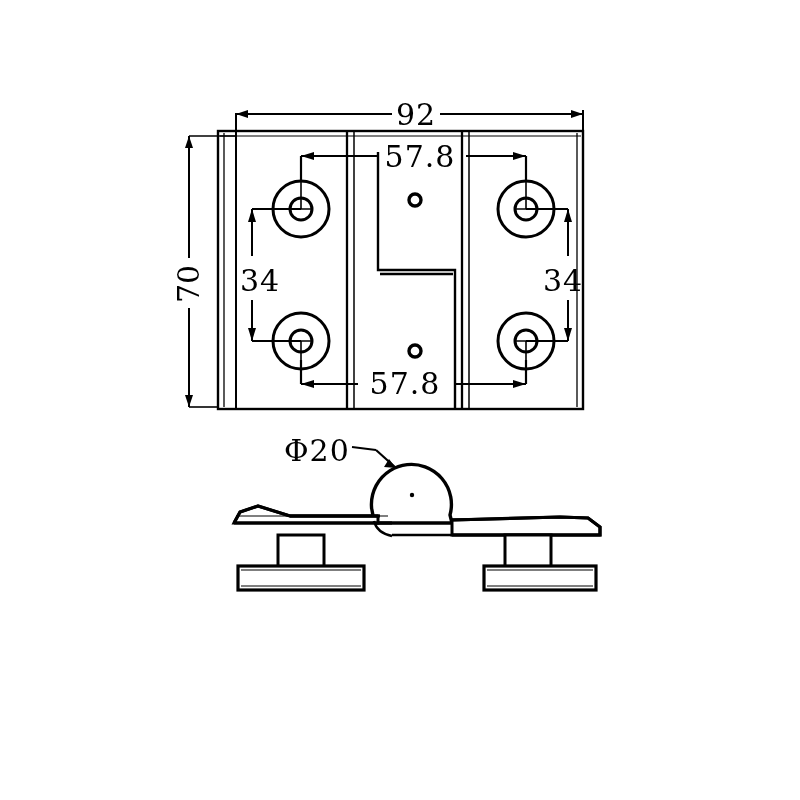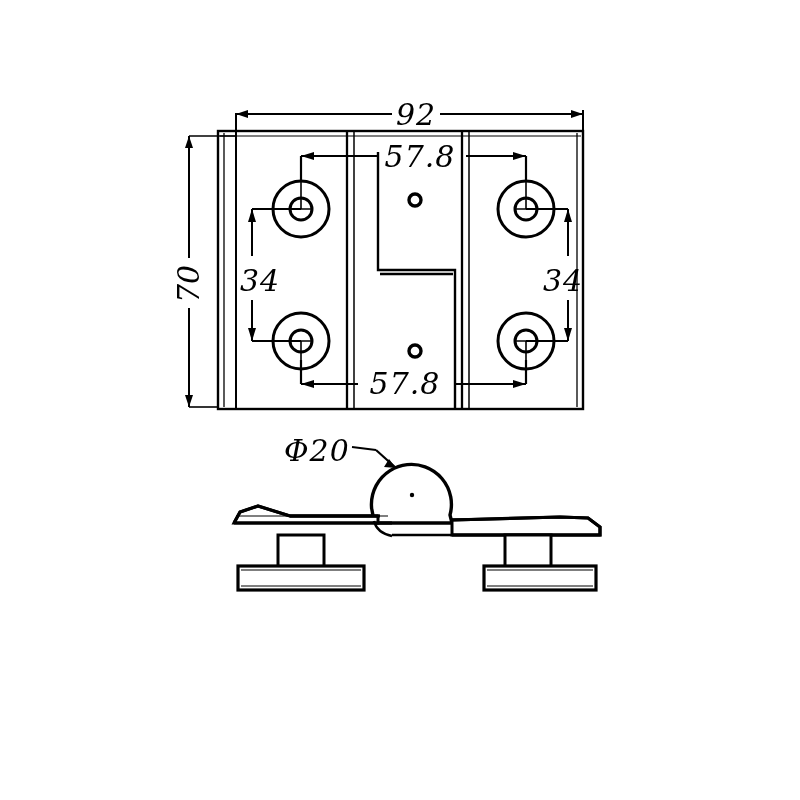--- a/index.html
+++ b/index.html
@@ -2,21 +2,21 @@
 <html><head>
 <meta charset="utf-8">
 <style>
   html,body{margin:0;padding:0;}
   body{
     width:800px;height:800px;
     background:#ffffff;
     font-family:"DejaVu Serif", serif;
     overflow:hidden;
   }
-  #sheet{position:relative;width:800px;height:692px;font-style:italic;}
+  #sheet{position:relative;width:800px;height:692px;}
   svg{display:block;}
   .dimtext{
     font-family:"DejaVu Serif", serif;
     fill:#000;
     font-size:30px;
     letter-spacing:1px;
   }
   .dimtext-v{
     font-family:"DejaVu Serif", serif;
     fill:#000;

